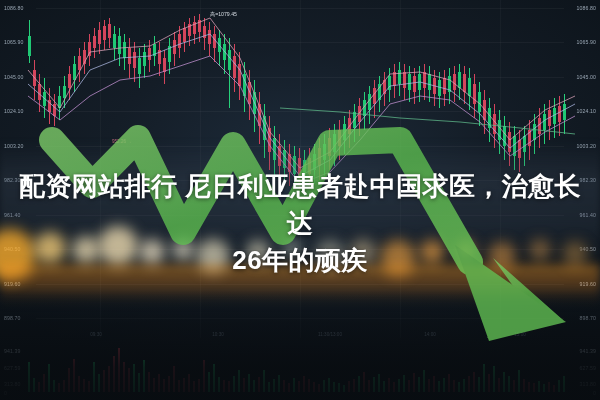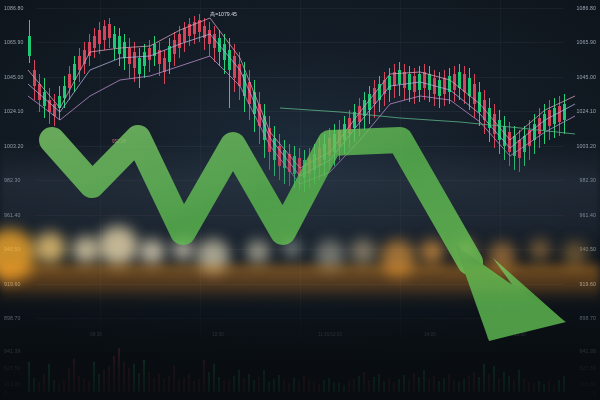--- a/index.html
+++ b/index.html
@@ -801,14 +801,18 @@
         <stop offset="100%" stop-color="#6ecb58"></stop>
       </linearGradient>
     </defs>
     <g id="arrow-group" opacity="0.78">
       <polyline id="arrow-line" points="52,140 92,185 138,138 183,232 233,145 283,232 330,143 400,140 470,262" fill="none" stroke="url(#agrad)" stroke-width="26" stroke-linejoin="round" stroke-linecap="round"></polyline>
       <polygon id="arrow-head" points="493,258 563,320 487,338 523,300" fill="url(#agrad)"></polygon>
       <polygon id="arrow-head-2" points="455,245 566,322 489,341" fill="#63c254"></polygon>
     </g>
   </svg>
 
+  <div id="headline">
+    <span>配资网站排行 尼日利亚患者赴中国求医，治愈长达</span>
+    <span class="line2">26年的顽疾</span>
+  </div>
 
 </div>
 
 </body></html>

